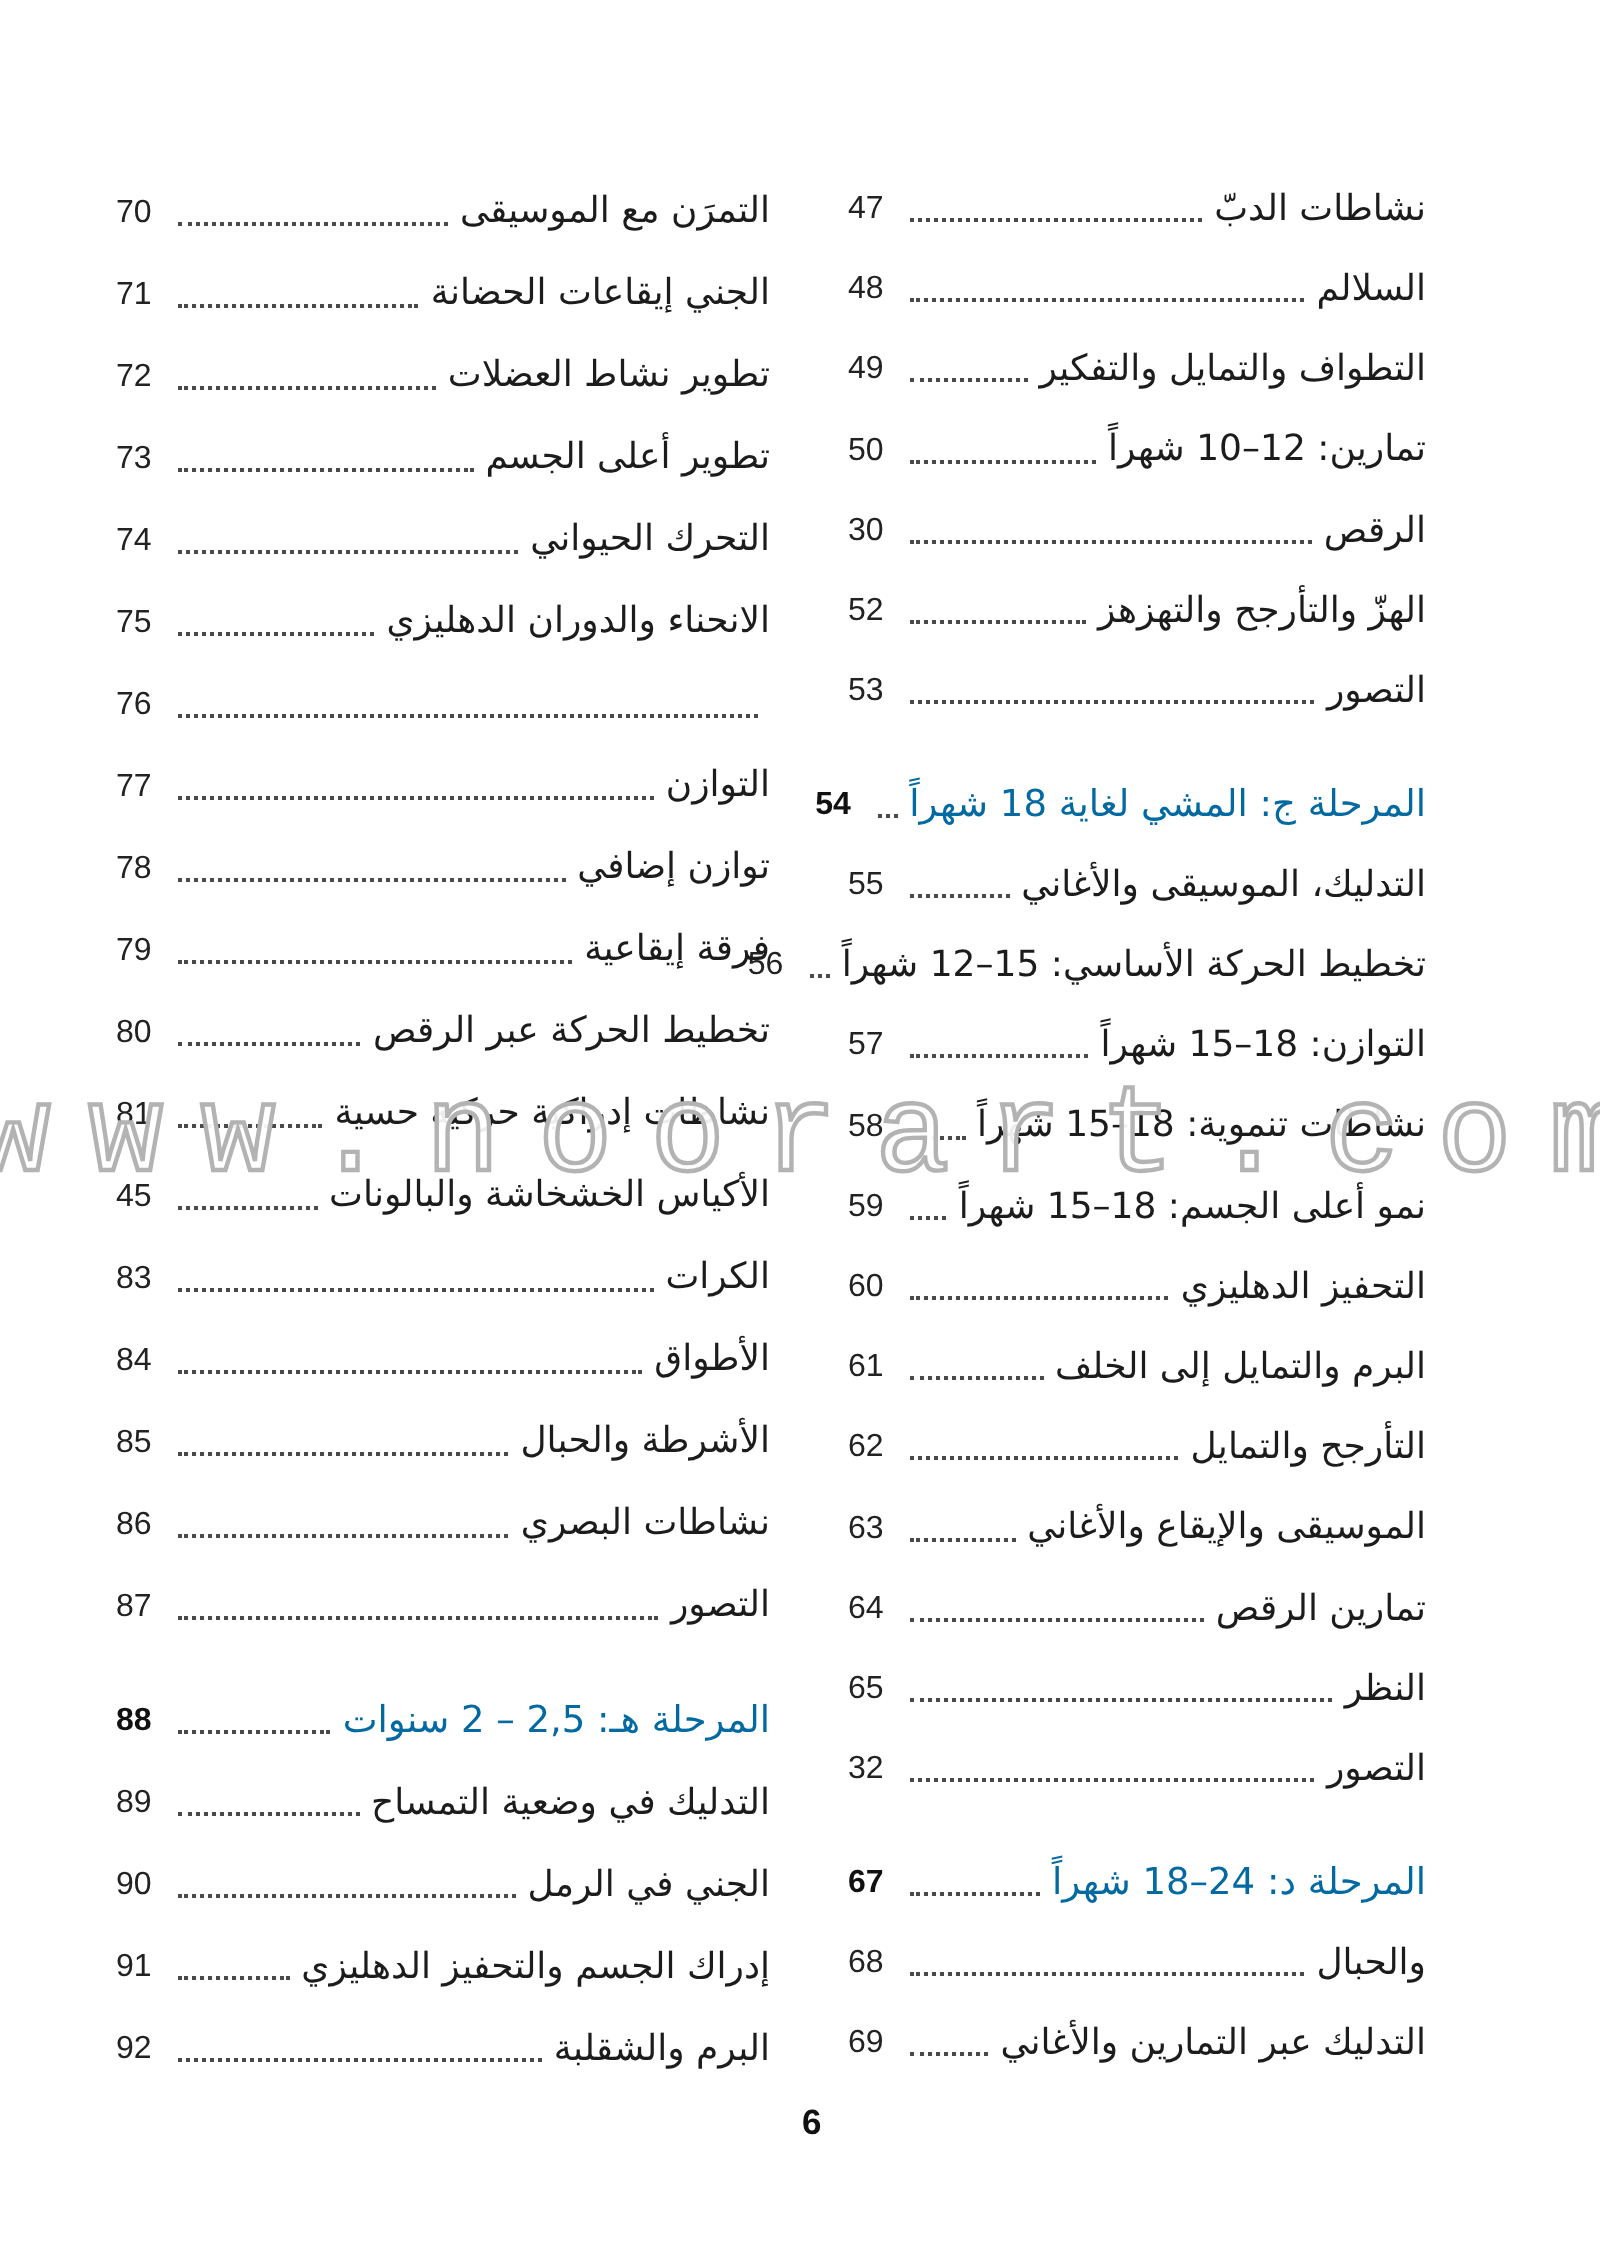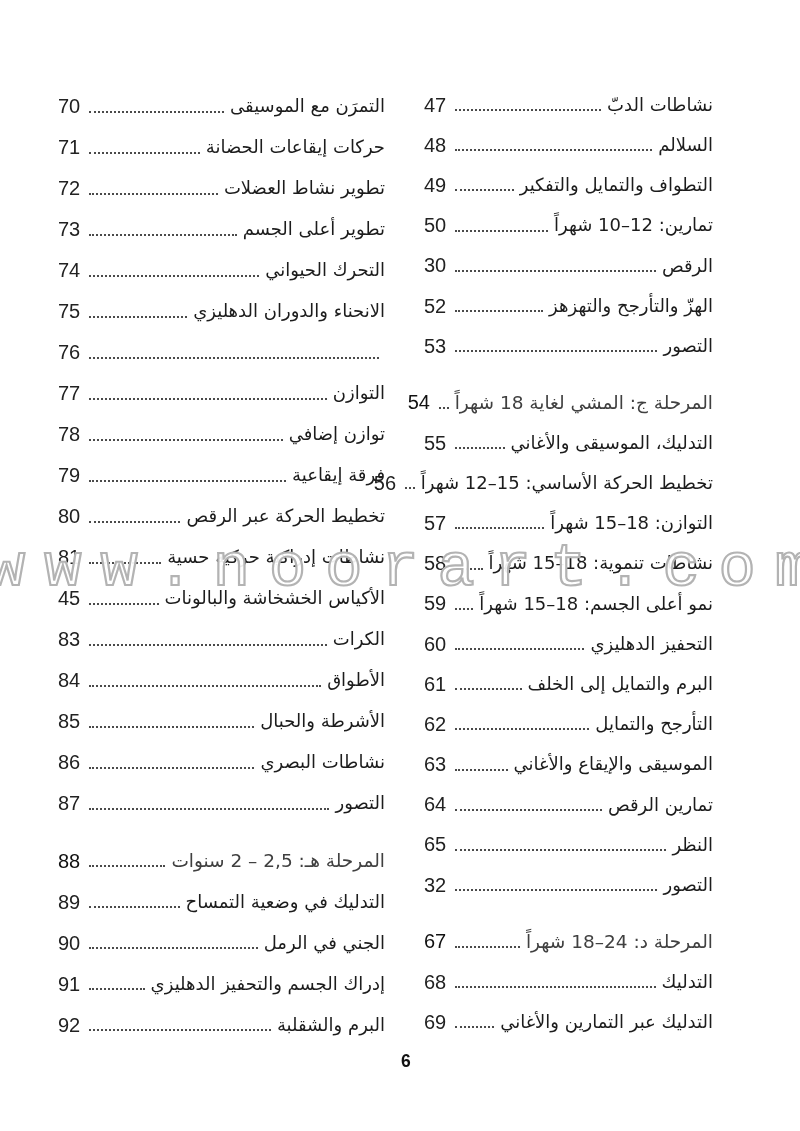--- a/index.html
+++ b/index.html
@@ -12,33 +12,33 @@
   .col{position:absolute;}
   .col-right{left:424px;top:85px;width:289px;}
   .col-left{left:58px;top:86px;width:327px;}
   .row{height:40.2px;display:flex;direction:rtl;align-items:center;}
   .col-left .row{height:41px;}
   .row.heading{margin-top:16.5px;}
   .t{
     font-size:18px;font-weight:normal;color:#1c1c1c;
     white-space:nowrap;line-height:1.25;
   }
-  .heading .t{font-size:18.5px;color:#404040;}
+  .heading .t{font-size:18.5px;color:#0369a1;}
   .l{
     flex:1 1 auto;min-width:10px;height:0;
     border-bottom:2px dotted #4a4a4a;
     margin:0 6px 0 4px;
     transform:translateY(5px);
   }
   .n{
     font-family:"Liberation Sans",sans-serif;
-    font-size:20px;color:#222;min-width:27px;
+    font-size:16px;color:#222;min-width:27px;
     direction:ltr;text-align:left;white-space:nowrap;
   }
-  .heading .n{font-weight:normal;color:#111;}
+  .heading .n{font-weight:bold;color:#111;}
   .pagenum{
     position:absolute;left:401px;top:1051px;
     font-family:"Liberation Sans",sans-serif;
     font-weight:bold;font-size:17.5px;color:#111;
   }
   .watermark{
     position:absolute;left:0;top:520px;width:800px;height:82px;
     z-index:5;pointer-events:none;
   }
 </style>
@@ -151,39 +151,39 @@
     <span class="t">التصور</span>
     <span class="l"></span>
     <span class="n">32</span>
   </div>
       <div class="row heading">
     <span class="t">المرحلة د: ‎18–24‎ شهراً</span>
     <span class="l"></span>
     <span class="n">67</span>
   </div>
       <div class="row">
-    <span class="t">التدليك</span>
+    <span class="t">والحبال</span>
     <span class="l"></span>
     <span class="n">68</span>
   </div>
       <div class="row">
     <span class="t">التدليك عبر التمارين والأغاني</span>
     <span class="l"></span>
     <span class="n">69</span>
   </div>
     </div>
 
   <div class="col col-left">
       <div class="row">
     <span class="t">التمرَن مع الموسيقى</span>
     <span class="l"></span>
     <span class="n">70</span>
   </div>
       <div class="row">
-    <span class="t">حركات إيقاعات الحضانة</span>
+    <span class="t">الجني إيقاعات الحضانة</span>
     <span class="l"></span>
     <span class="n">71</span>
   </div>
       <div class="row">
     <span class="t">تطوير نشاط العضلات</span>
     <span class="l"></span>
     <span class="n">72</span>
   </div>
       <div class="row">
     <span class="t">تطوير أعلى الجسم</span>

